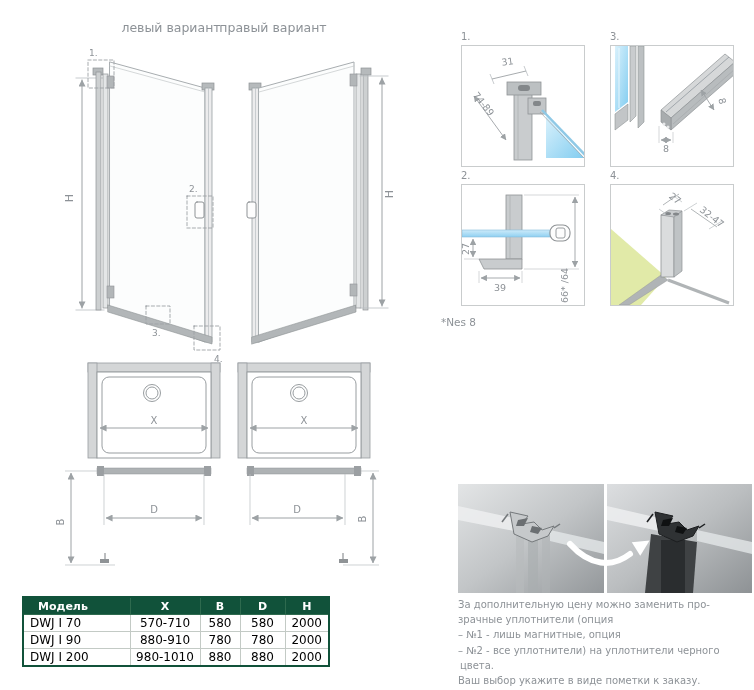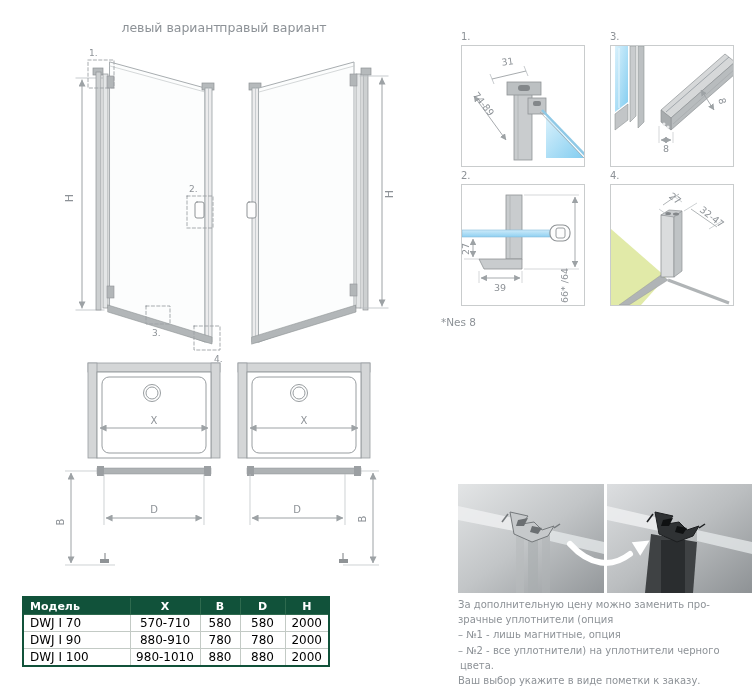--- a/index.html
+++ b/index.html
@@ -10,21 +10,21 @@
   .detail-box{position:absolute;width:124px;height:122px;border:1px solid #c9cccd;background:#fff;box-sizing:border-box;}
   .detail-label{position:absolute;font-size:10px;color:#8d9297;}
   .footnote{position:absolute;font-size:10.5px;color:#8d9297;}
   .photos{position:absolute;left:458px;top:484px;width:294px;height:109px;display:flex;gap:3px;}
   .notes{position:absolute;left:458px;top:597px;width:294px;font-size:10px;line-height:15.2px;color:#8d9297;}
   .notes .indent{margin-left:2px;}
   .spec{position:absolute;left:22px;top:596px;}
   table.spec-table{border-collapse:collapse;table-layout:fixed;width:306px;border:2px solid #11523a;}
   table.spec-table th{background:#11523a;color:#ffffff;font-size:11px;font-weight:bold;height:14px;
       padding:1px 0;text-align:center;border:1px solid #2e6a4e;}
-  table.spec-table th.model{text-align:left;padding-left:6px;}
+  table.spec-table th.model{text-align:left;padding-left:14px;}
   table.spec-table td{font-size:12px;color:#000000;height:16px;border:1px solid #c3cac5;
       text-align:center;padding:0;background:#fff;}
   table.spec-table td.model{text-align:left;padding-left:6px;}
 </style>
 </head>
 <body>
 
 <div class="canvas">
 
   <svg class="abs" style="left:60px;top:18px" width="360" height="345" viewBox="0 0 360 345">
@@ -372,21 +372,21 @@
           <td>2000</td>
         </tr>
         <tr>
           <td class="model">DWJ I 90</td>
           <td>880-910</td>
           <td>780</td>
           <td>780</td>
           <td>2000</td>
         </tr>
         <tr>
-          <td class="model">DWJ I 100</td>
+          <td class="model">DWJ I 200</td>
           <td>980-1010</td>
           <td>880</td>
           <td>880</td>
           <td>2000</td>
         </tr>
       </tbody>
     </table>
   </div>
 
 </div>

